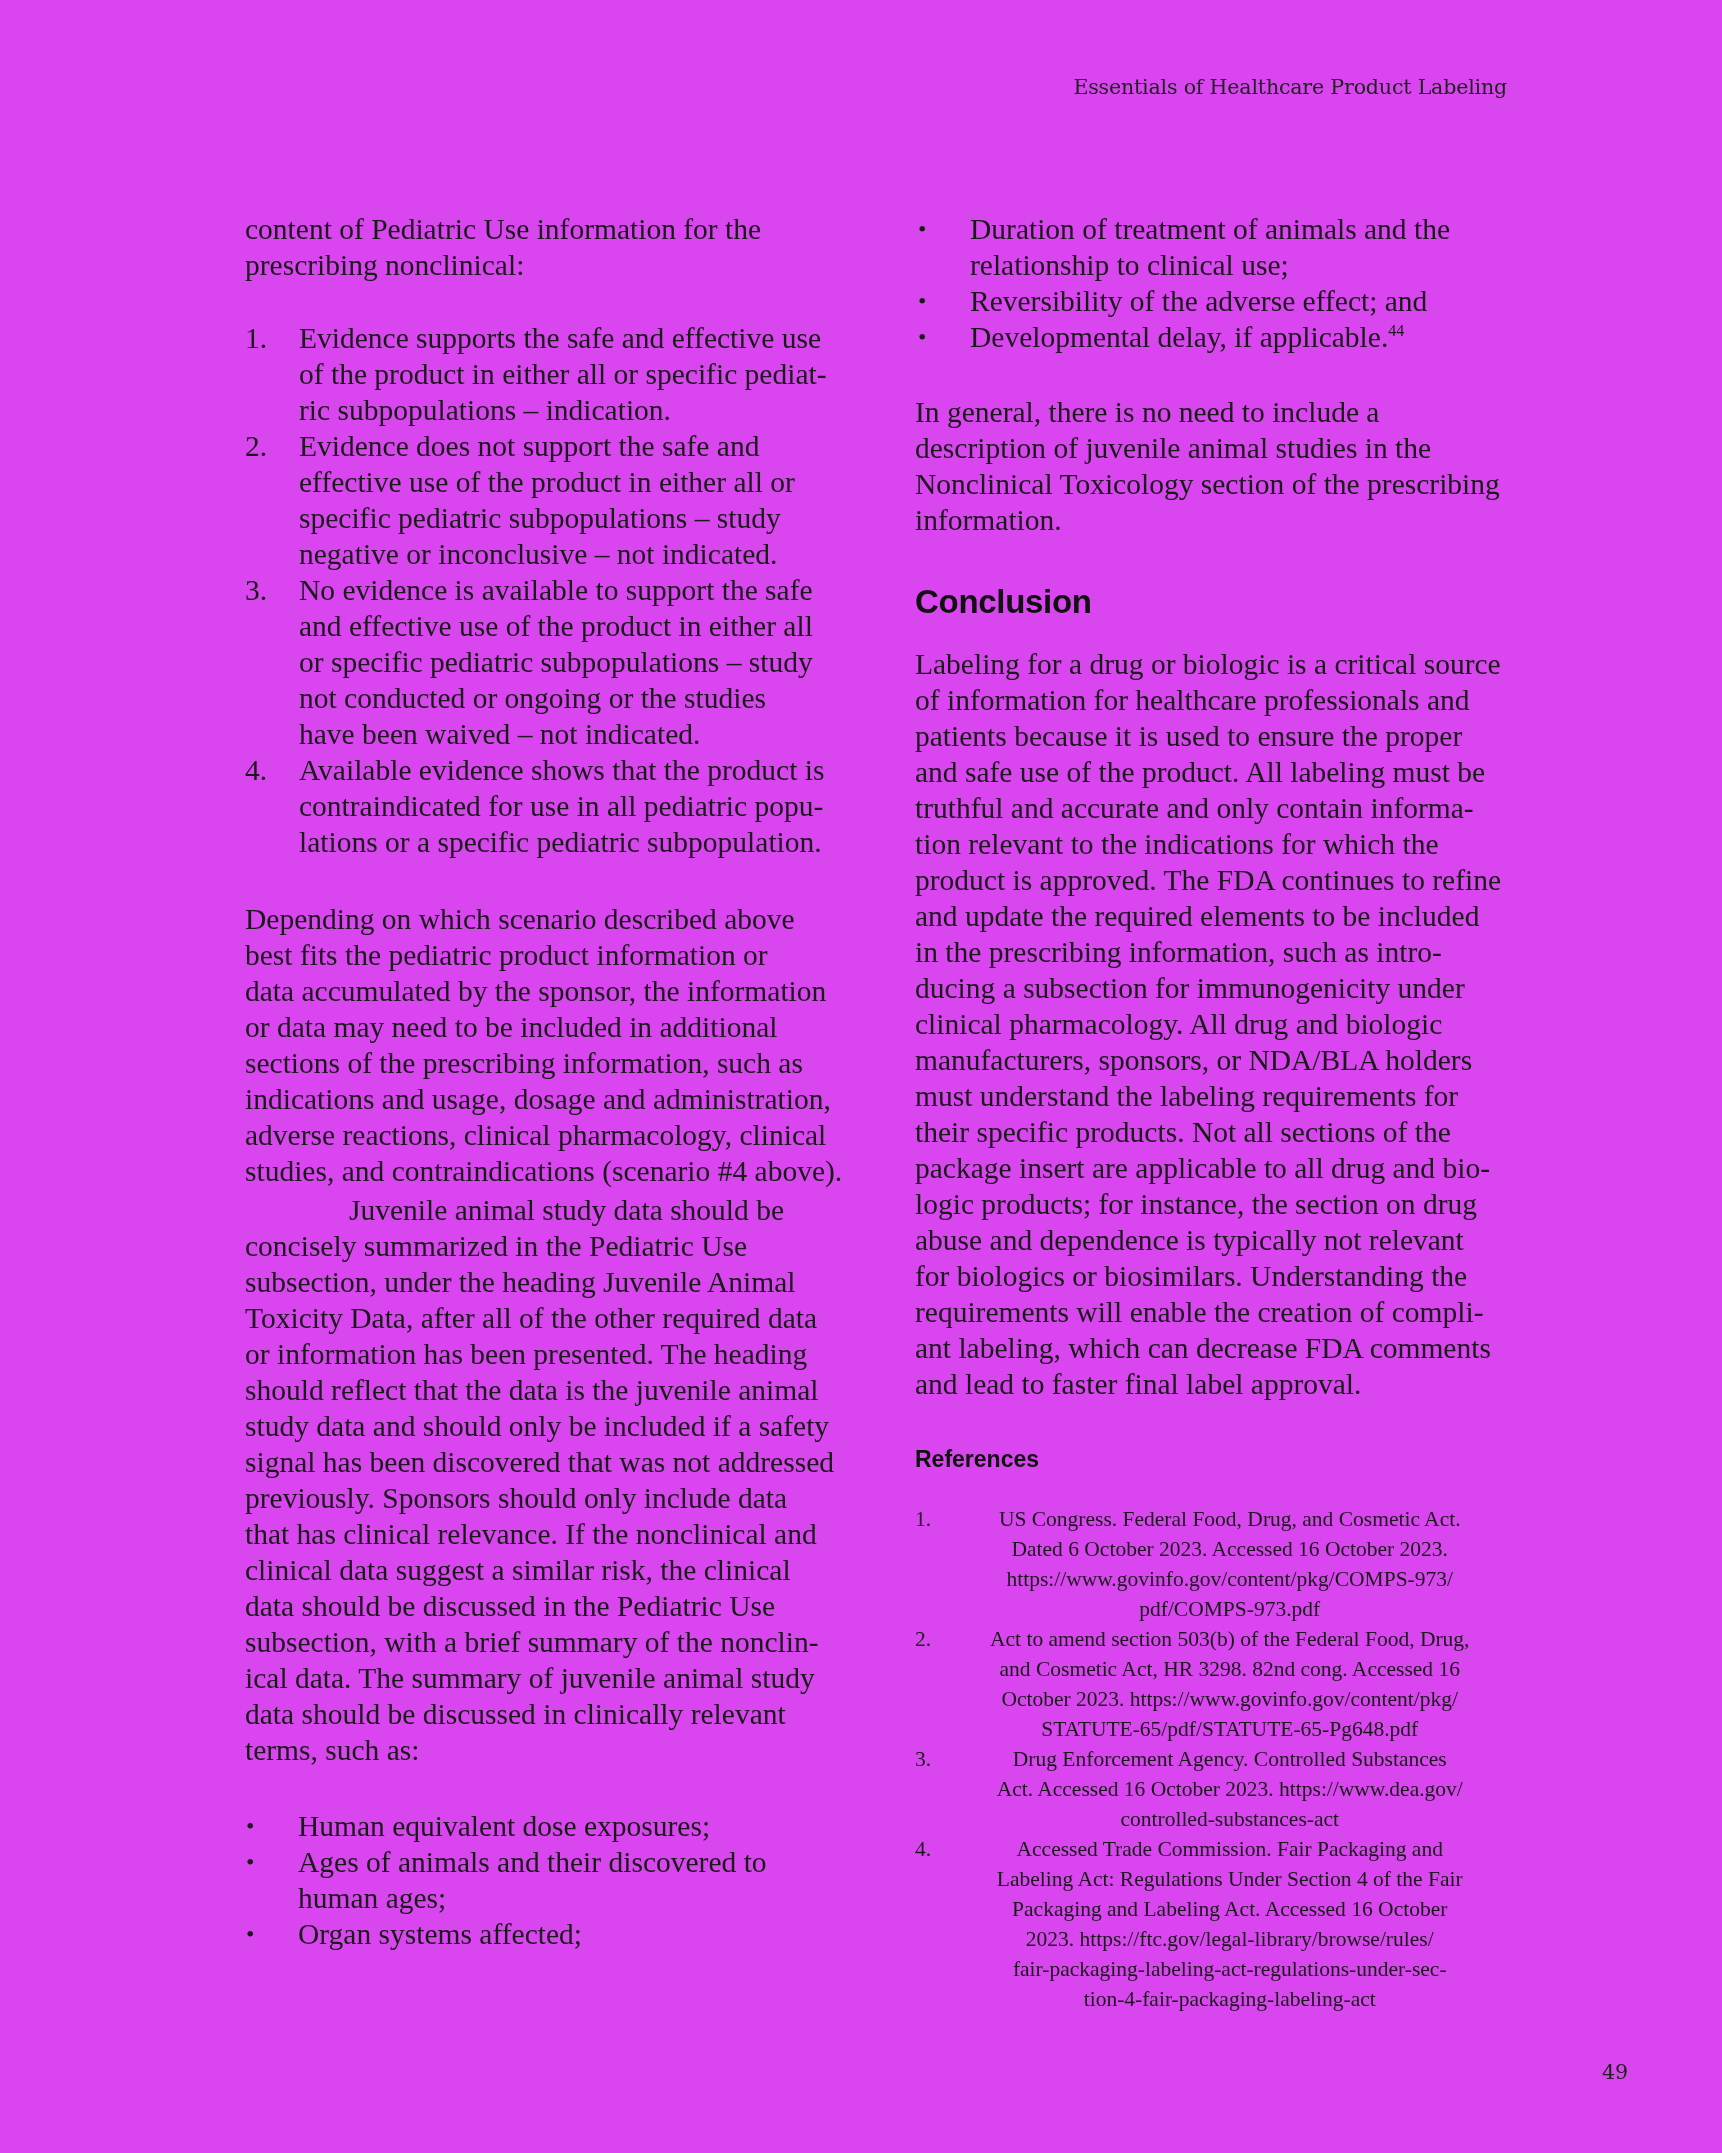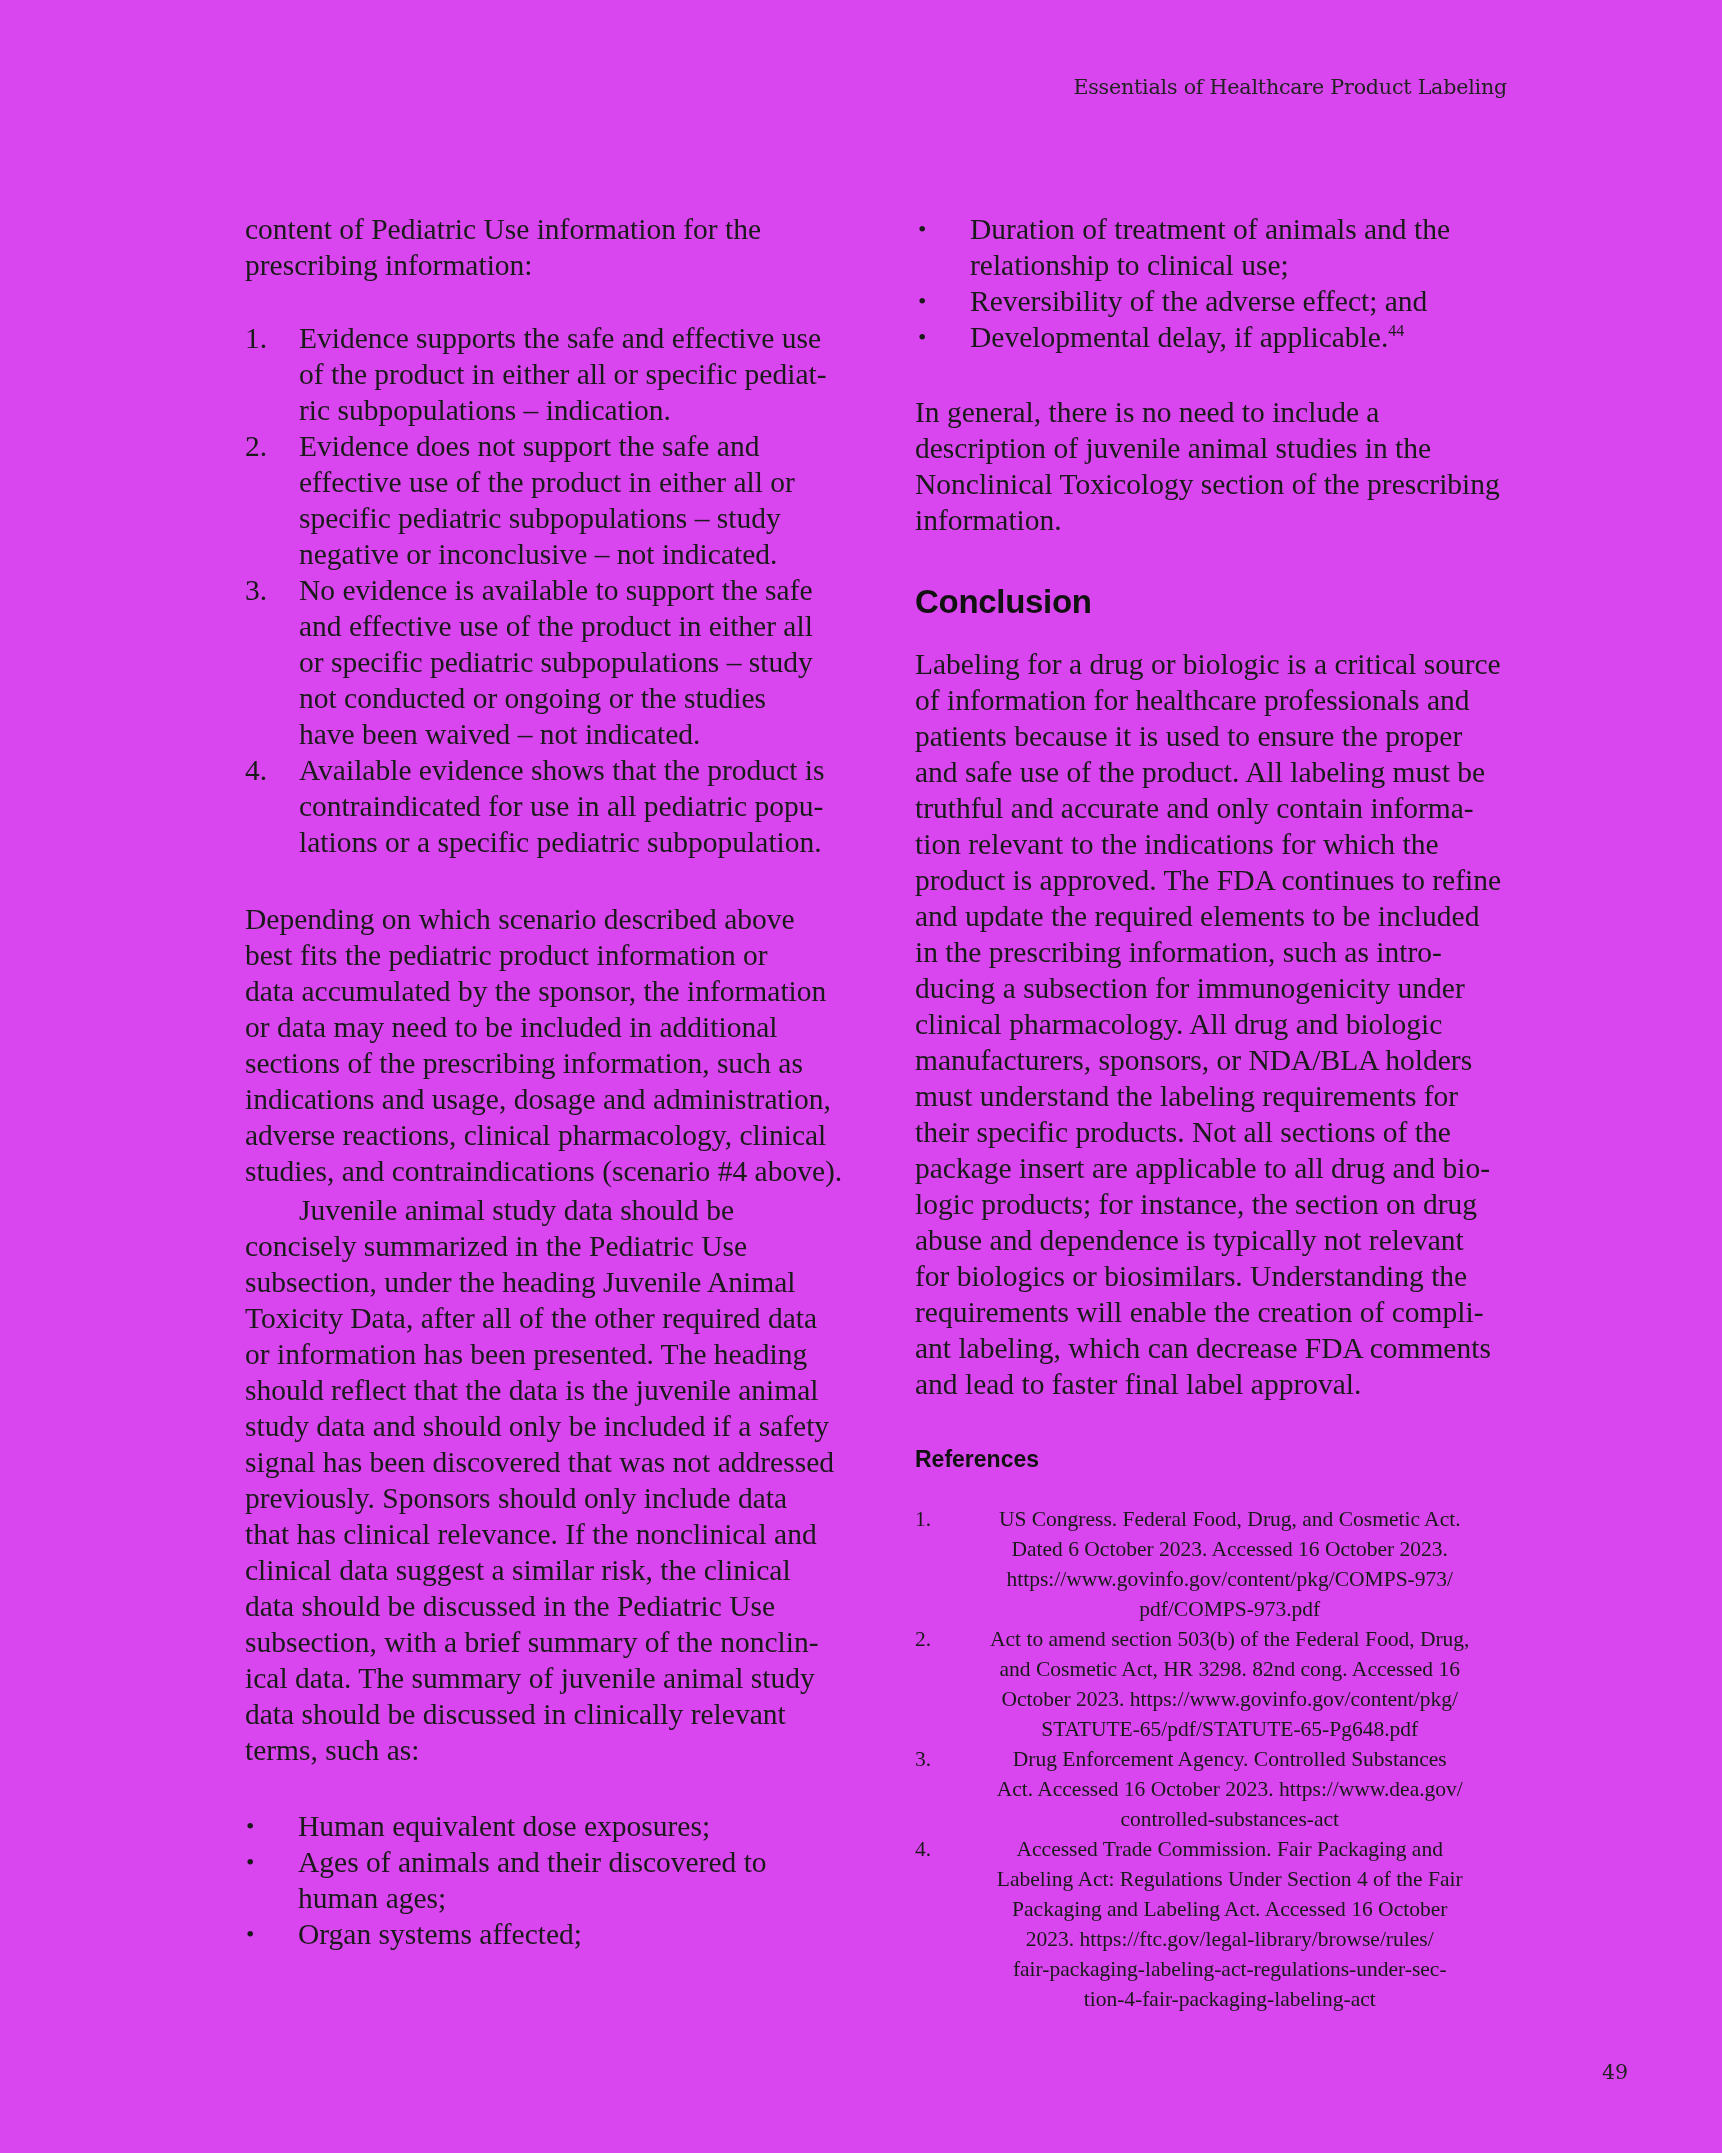--- a/index.html
+++ b/index.html
@@ -21,21 +21,21 @@
     color: #1a1a1a; white-space: nowrap;
   }
   .block { position: absolute; }
   .line { display: block; height: 36px; }
 
   .list-item { position: relative; }
   .list-marker { position: absolute; left: 0; top: 0; }
   .list-text { display: block; margin-left: 54px; }
   .bullet-marker { position: absolute; left: 0; top: 0; font-size: 24px; }
 
-  .indent-first { padding-left: 54px; }
+  .indent-first { padding-left: 54px; text-align: center; }
 
   .heading-conclusion {
     position: absolute; left: 915px; top: 583px;
     font-family: "Liberation Sans", sans-serif; font-weight: bold; font-size: 33px;
     color: #111; white-space: nowrap; letter-spacing: -0.3px;
   }
   .heading-references {
     position: absolute; left: 915px; top: 1446px;
     font-family: "Liberation Sans", sans-serif; font-weight: bold; font-size: 23px;
     color: #111; white-space: nowrap; text-align: right;
@@ -54,21 +54,21 @@
 </style>
 </head>
 <body>
 
 <div class="page">
 
   <div class="running-header">Essentials of Healthcare Product Labeling</div>
 
   <div class="block body-text" style="left:245px; top:211px;">
     <span class="line">content of Pediatric Use information for the</span>
-    <span class="line">prescribing information:</span>
+    <span class="line">prescribing nonclinical:</span>
   </div>
 
   <div class="block body-text" style="left:245px; top:320px;">
     <div class="list-item">
       <span class="list-marker">1.</span>
       <span class="list-text">
         <span class="line">Evidence supports the safe and effective use</span>
         <span class="line">of the product in either all or specific pediat-</span>
         <span class="line">ric subpopulations – indication.</span>
       </span>

